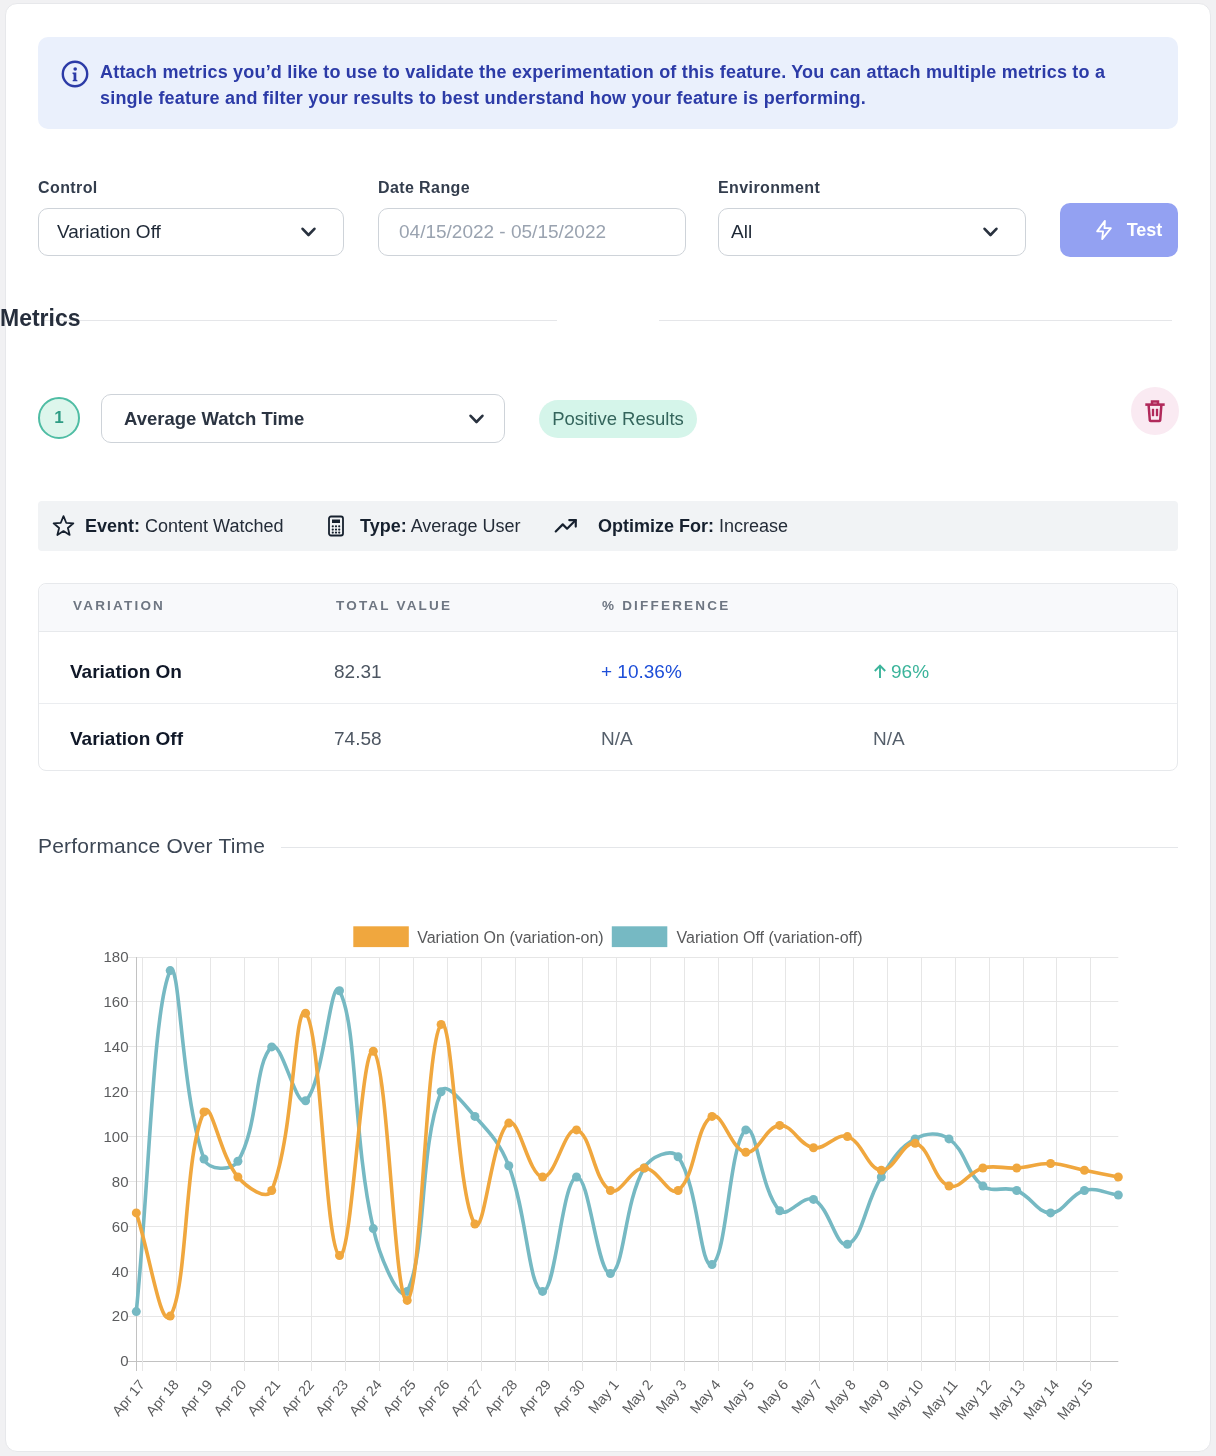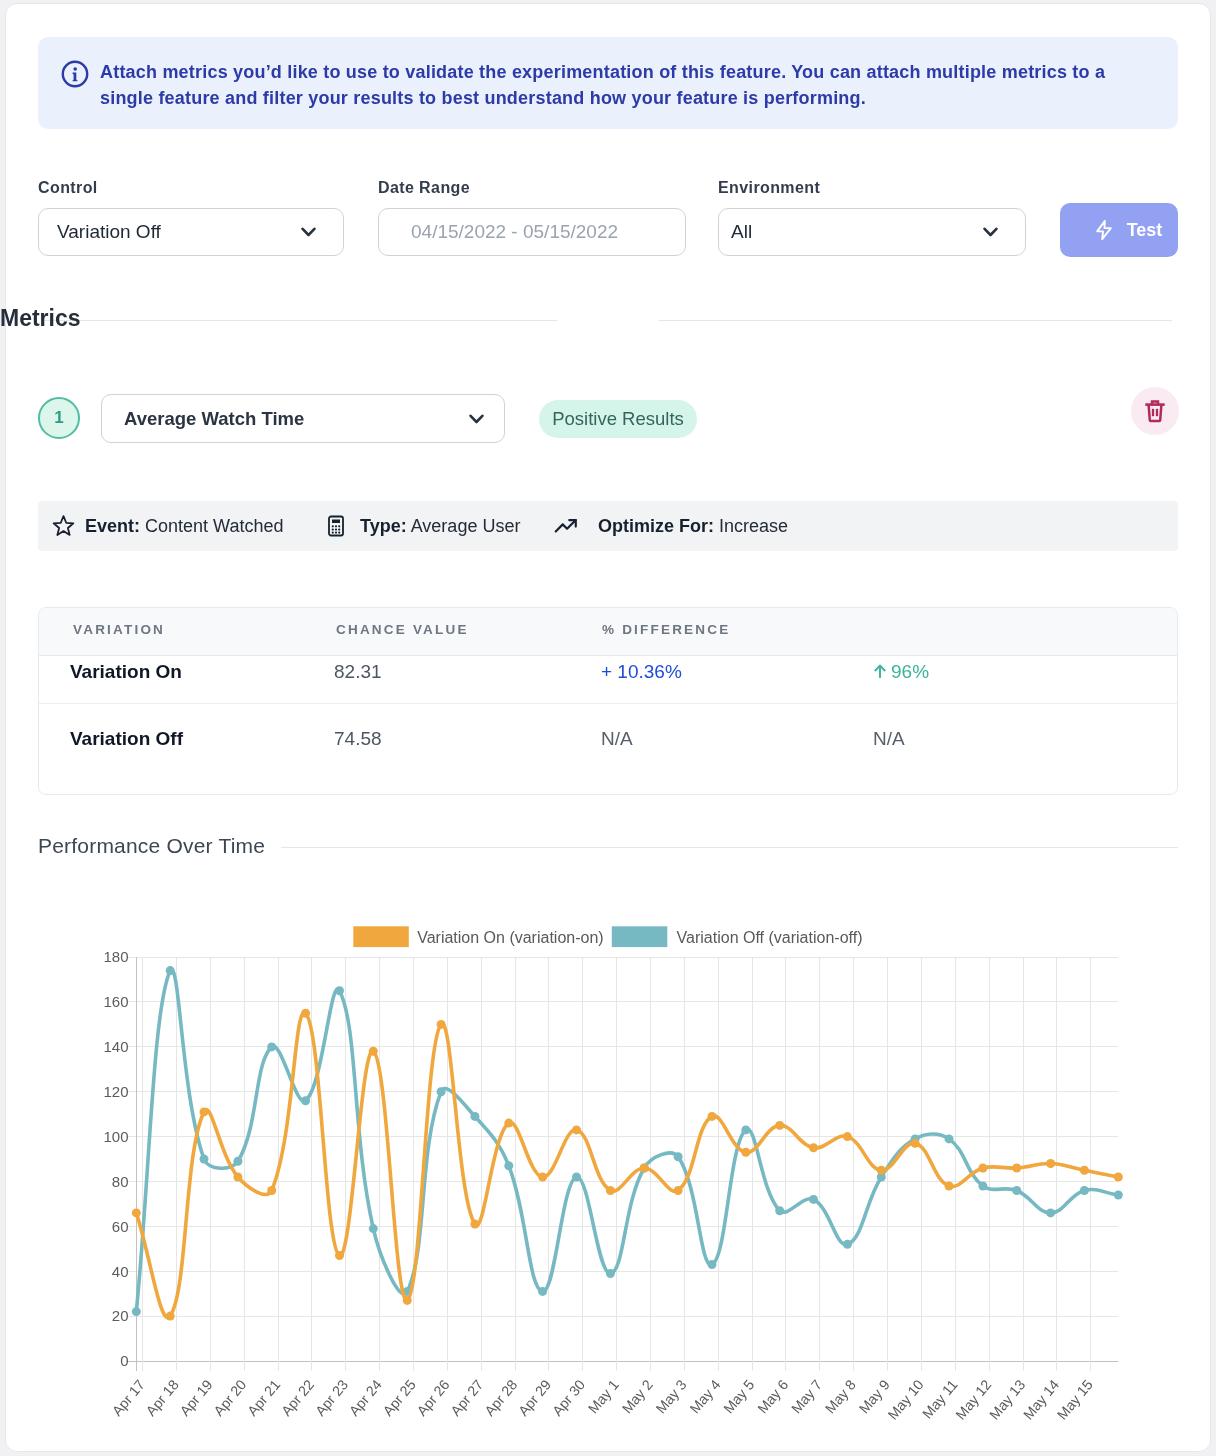--- a/index.html
+++ b/index.html
@@ -13,21 +13,21 @@
 .chev { position:absolute; right:27px; top:50%; margin-top:-5px; }
 .btn { left:1060px; top:203px; width:118px; height:54px; background:#93a1f2; border-radius:10px; display:flex; align-items:center; justify-content:center; gap:12px; color:#fff; font-size:18px; font-weight:bold;padding-left:17px; }
 .hline { height:1px; background:#e5e6e9; }
 .mhead { left:0; top:305px; width:972px; text-align:left; font-size:23px; font-weight:bold; color:#262e3c; line-height:26px; }
 .numcirc { left:38px; top:397px; width:42px; height:42px; border:2px solid #4fbda4; border-radius:50%; background:#ddf6ec; color:#2e9c84; font-size:17px; font-weight:600; display:flex; align-items:center; justify-content:center; }
 .pill { left:539px; top:400px; width:158px; height:38px; border-radius:19px; background:#d5f5ea; color:#34655c; font-size:18.5px; display:flex; align-items:center; justify-content:center; }
 .trash { left:1131px; top:387px; width:48px; height:48px; border-radius:50%; background:#faeaf2; display:flex; align-items:center; justify-content:center; }
 .ebar { left:38px; top:501px; width:1140px; height:50px; background:#f1f3f5; border-radius:4px; font-size:18px; color:#242c38;text-align:right; }
 .ebar b { color:#16202e; }
 .ebar .it { position:absolute; top:50%; transform:translateY(-50%); white-space:nowrap; }
-.table { left:38px; top:583px; width:1140px; height:188px; border:1px solid #e7e9ec; border-radius:8px; background:#fff;margin-top:24px; }
+.table { left:38px; top:583px; width:1140px; height:188px; border:1px solid #e7e9ec; border-radius:8px; background:#fff; }
 .th { position:absolute; top:0; height:44px; line-height:44px; font-size:13.5px; font-weight:600; letter-spacing:2.2px; color:#6e7682; }
 .thead-bg { position:absolute; left:0; top:0; width:100%; height:48px; background:#f8f9fb; border-bottom:1px solid #e7e9ec; border-radius:8px 8px 0 0; }
 .td { position:absolute; font-size:17px; }
 .perf { left:38px; top:835px; font-size:21px; letter-spacing:0.2px; color:#3c4654; line-height:22px; }
 </style>
 </head>
 <body>
 <div class="abs card"></div>
 
 <div class="abs banner"></div>
@@ -40,21 +40,21 @@
 
 <div class="abs flabel" style="left:38px;top:179px">Control</div>
 <div class="abs flabel" style="left:378px;top:179px">Date Range</div>
 <div class="abs flabel" style="left:718px;top:179px">Environment</div>
 
 <div class="abs field" style="left:38px;width:306px;padding-left:18px">Variation Off
   <svg class="chev" width="15" height="10" viewBox="0 0 15 10">
       <path d="M1.6 1.8 L7.5 8 L13.4 1.8" fill="none" stroke="#29323f" stroke-width="2.6" stroke-linecap="round" stroke-linejoin="round"></path>
     </svg>
 </div>
-<div class="abs field" style="left:378px;width:308px;padding-left:32px;color:#9aa3b0">04/15/2022 - 05/15/2022</div>
+<div class="abs field" style="left:378px;width:308px;padding-left:20px;color:#9aa3b0">04/15/2022 - 05/15/2022</div>
 <div class="abs field" style="left:718px;width:308px;padding-left:12px">All
   <svg class="chev" width="15" height="10" viewBox="0 0 15 10">
       <path d="M1.6 1.8 L7.5 8 L13.4 1.8" fill="none" stroke="#29323f" stroke-width="2.6" stroke-linecap="round" stroke-linejoin="round"></path>
     </svg>
 </div>
 <div class="abs btn">
   <svg width="22" height="22" viewBox="0 0 24 24">
       <path d="M13 2 L4.5 13.5 H11 L10 22 L19.5 10 H12.5 Z" fill="none" stroke="#fff" stroke-width="2" stroke-linejoin="round"></path>
     </svg>
   <span>Test</span>
@@ -105,21 +105,21 @@
   <svg class="it" style="left:515px" width="26" height="26" viewBox="0 0 24 24">
       <path d="M2.5 17 L9 10.5 L13 14.5 L21 6.5" fill="none" stroke="#16202e" stroke-width="2" stroke-linecap="round" stroke-linejoin="round"></path>
       <path d="M15 6.5 H21 V12.5" fill="none" stroke="#16202e" stroke-width="2" stroke-linecap="round" stroke-linejoin="round"></path>
     </svg>
   <span class="it" style="left:560px"><b>Optimize For:</b> Increase</span>
 </div>
 
 <div class="abs table">
   <div class="thead-bg"></div>
   <div class="th" style="left:34px">VARIATION</div>
-  <div class="th" style="left:297px">CHANCE VALUE</div>
+  <div class="th" style="left:297px">TOTAL VALUE</div>
   <div class="th" style="left:563px">% DIFFERENCE</div>
   <div class="td" style="left:32px;top:661px;transform:translateY(-50%);position:absolute;font-weight:bold;color:#101828"></div>
 </div>
 <div class="abs" style="left:70px;top:661px;font-size:19px;font-weight:bold;color:#101828">Variation On</div>
 <div class="abs" style="left:334px;top:661px;font-size:19px;color:#4c5561">82.31</div>
 <div class="abs" style="left:601px;top:661px;font-size:19px;color:#1d4ed8">+ 10.36%</div>
 <div class="abs" style="left:873px;top:661px;font-size:19px;color:#3bb49b"><svg width="14" height="15" viewBox="0 0 14 15" style="vertical-align:-1px;margin-right:4px">
       <path d="M7 14 V1.8 M1.8 7 L7 1.6 L12.2 7" fill="none" stroke="#3bb49b" stroke-width="1.9"></path>
     </svg>96%</div>
 <div class="abs hline" style="left:39px;top:703px;width:1138px;background:#ebedf0"></div>

